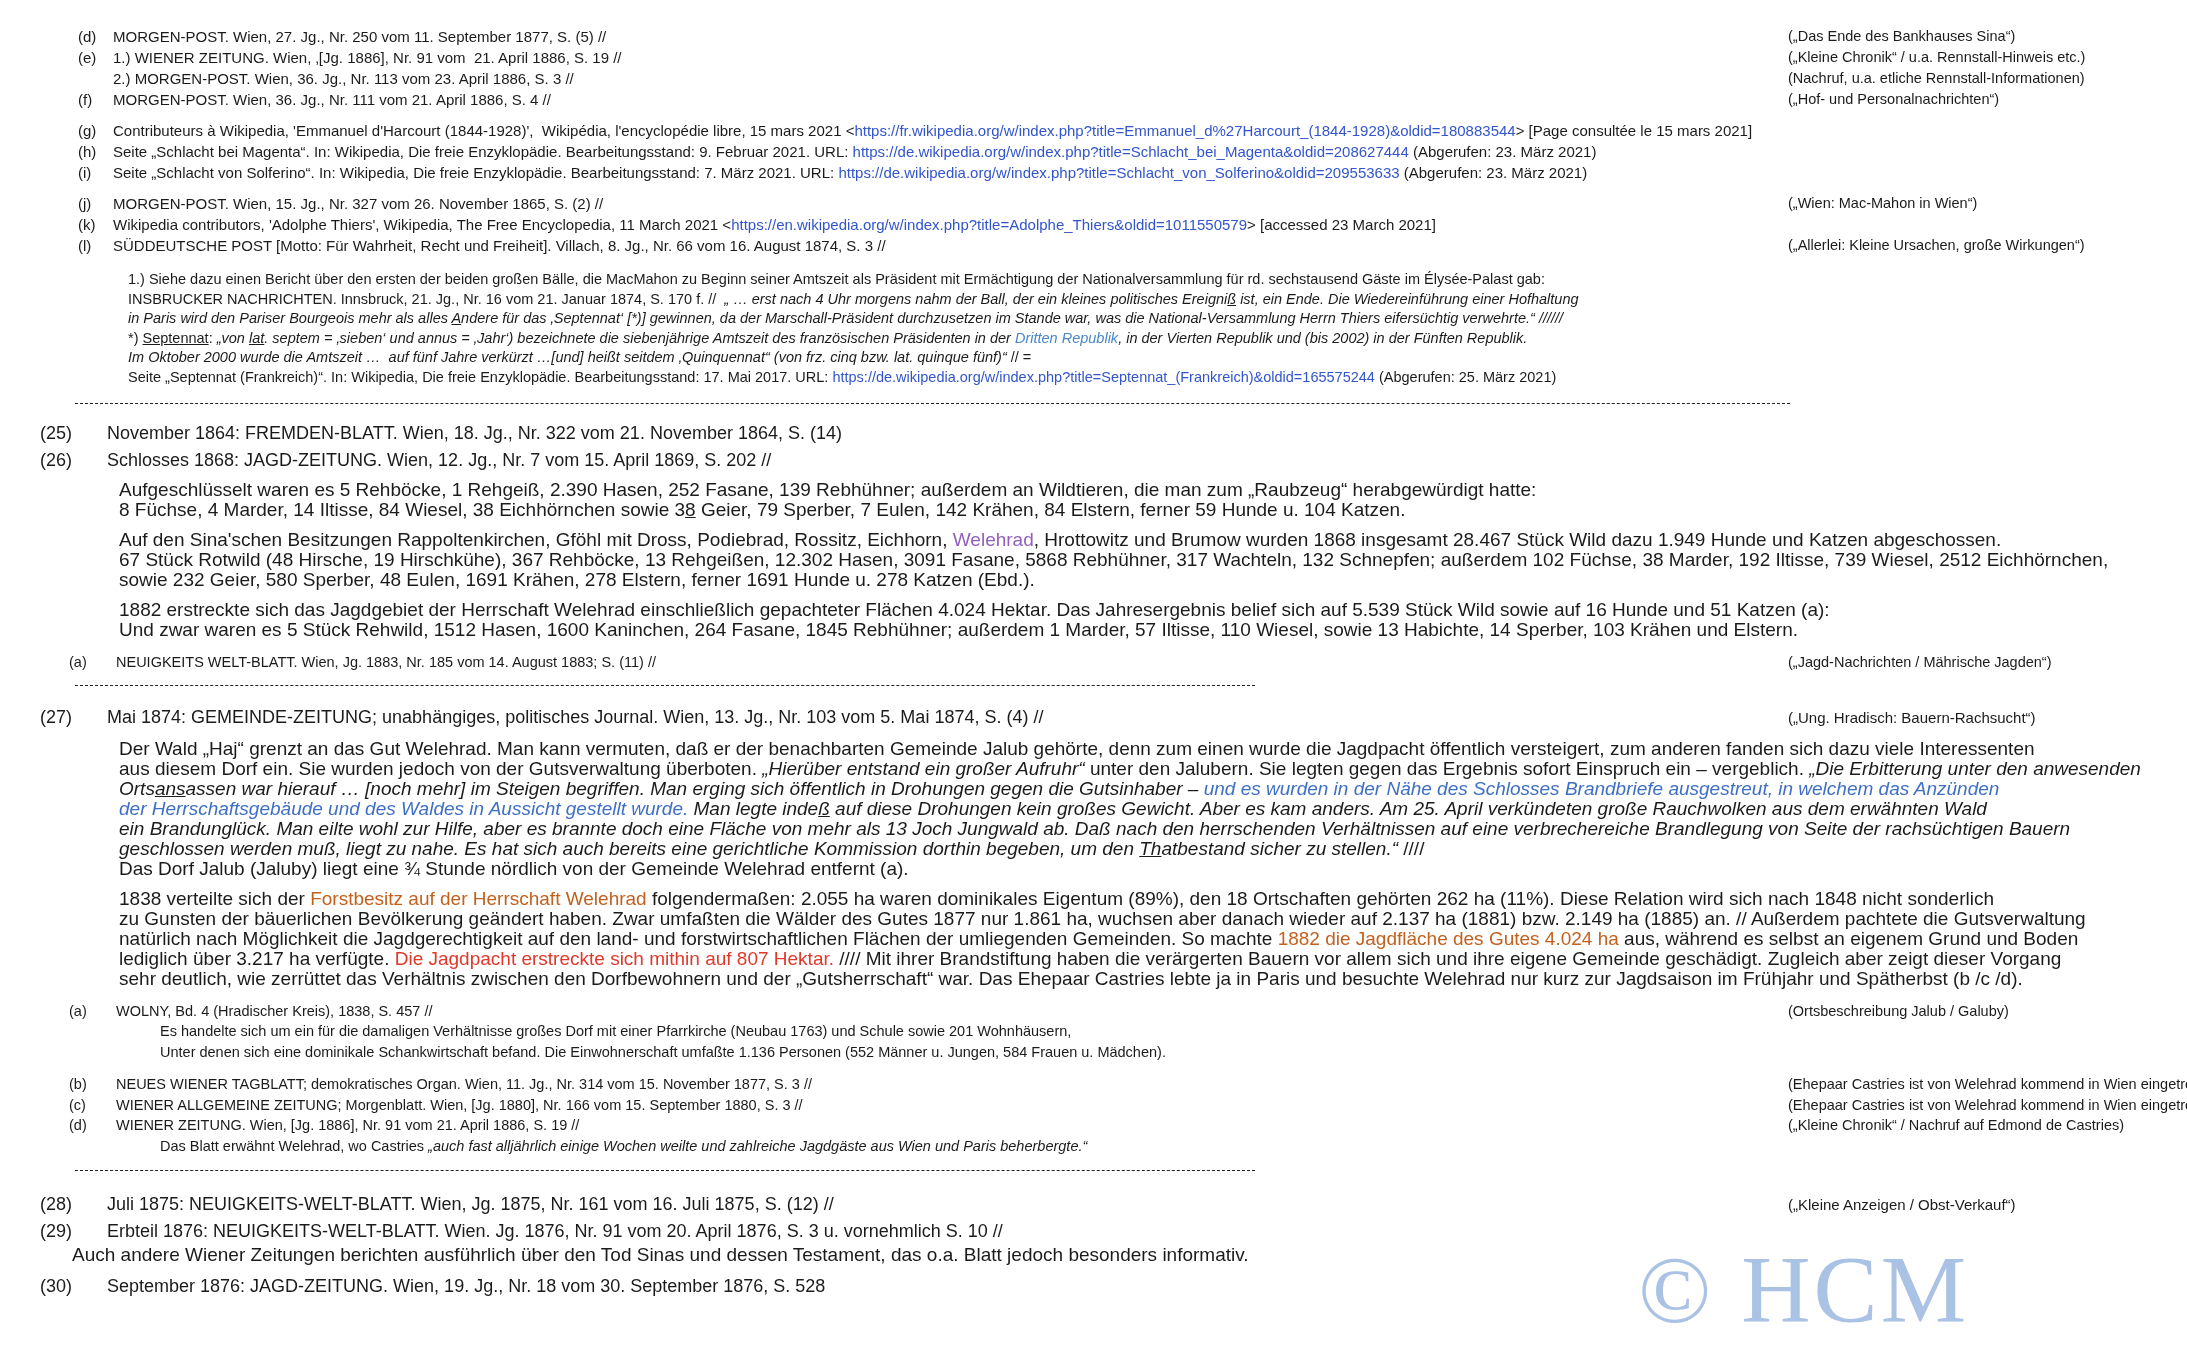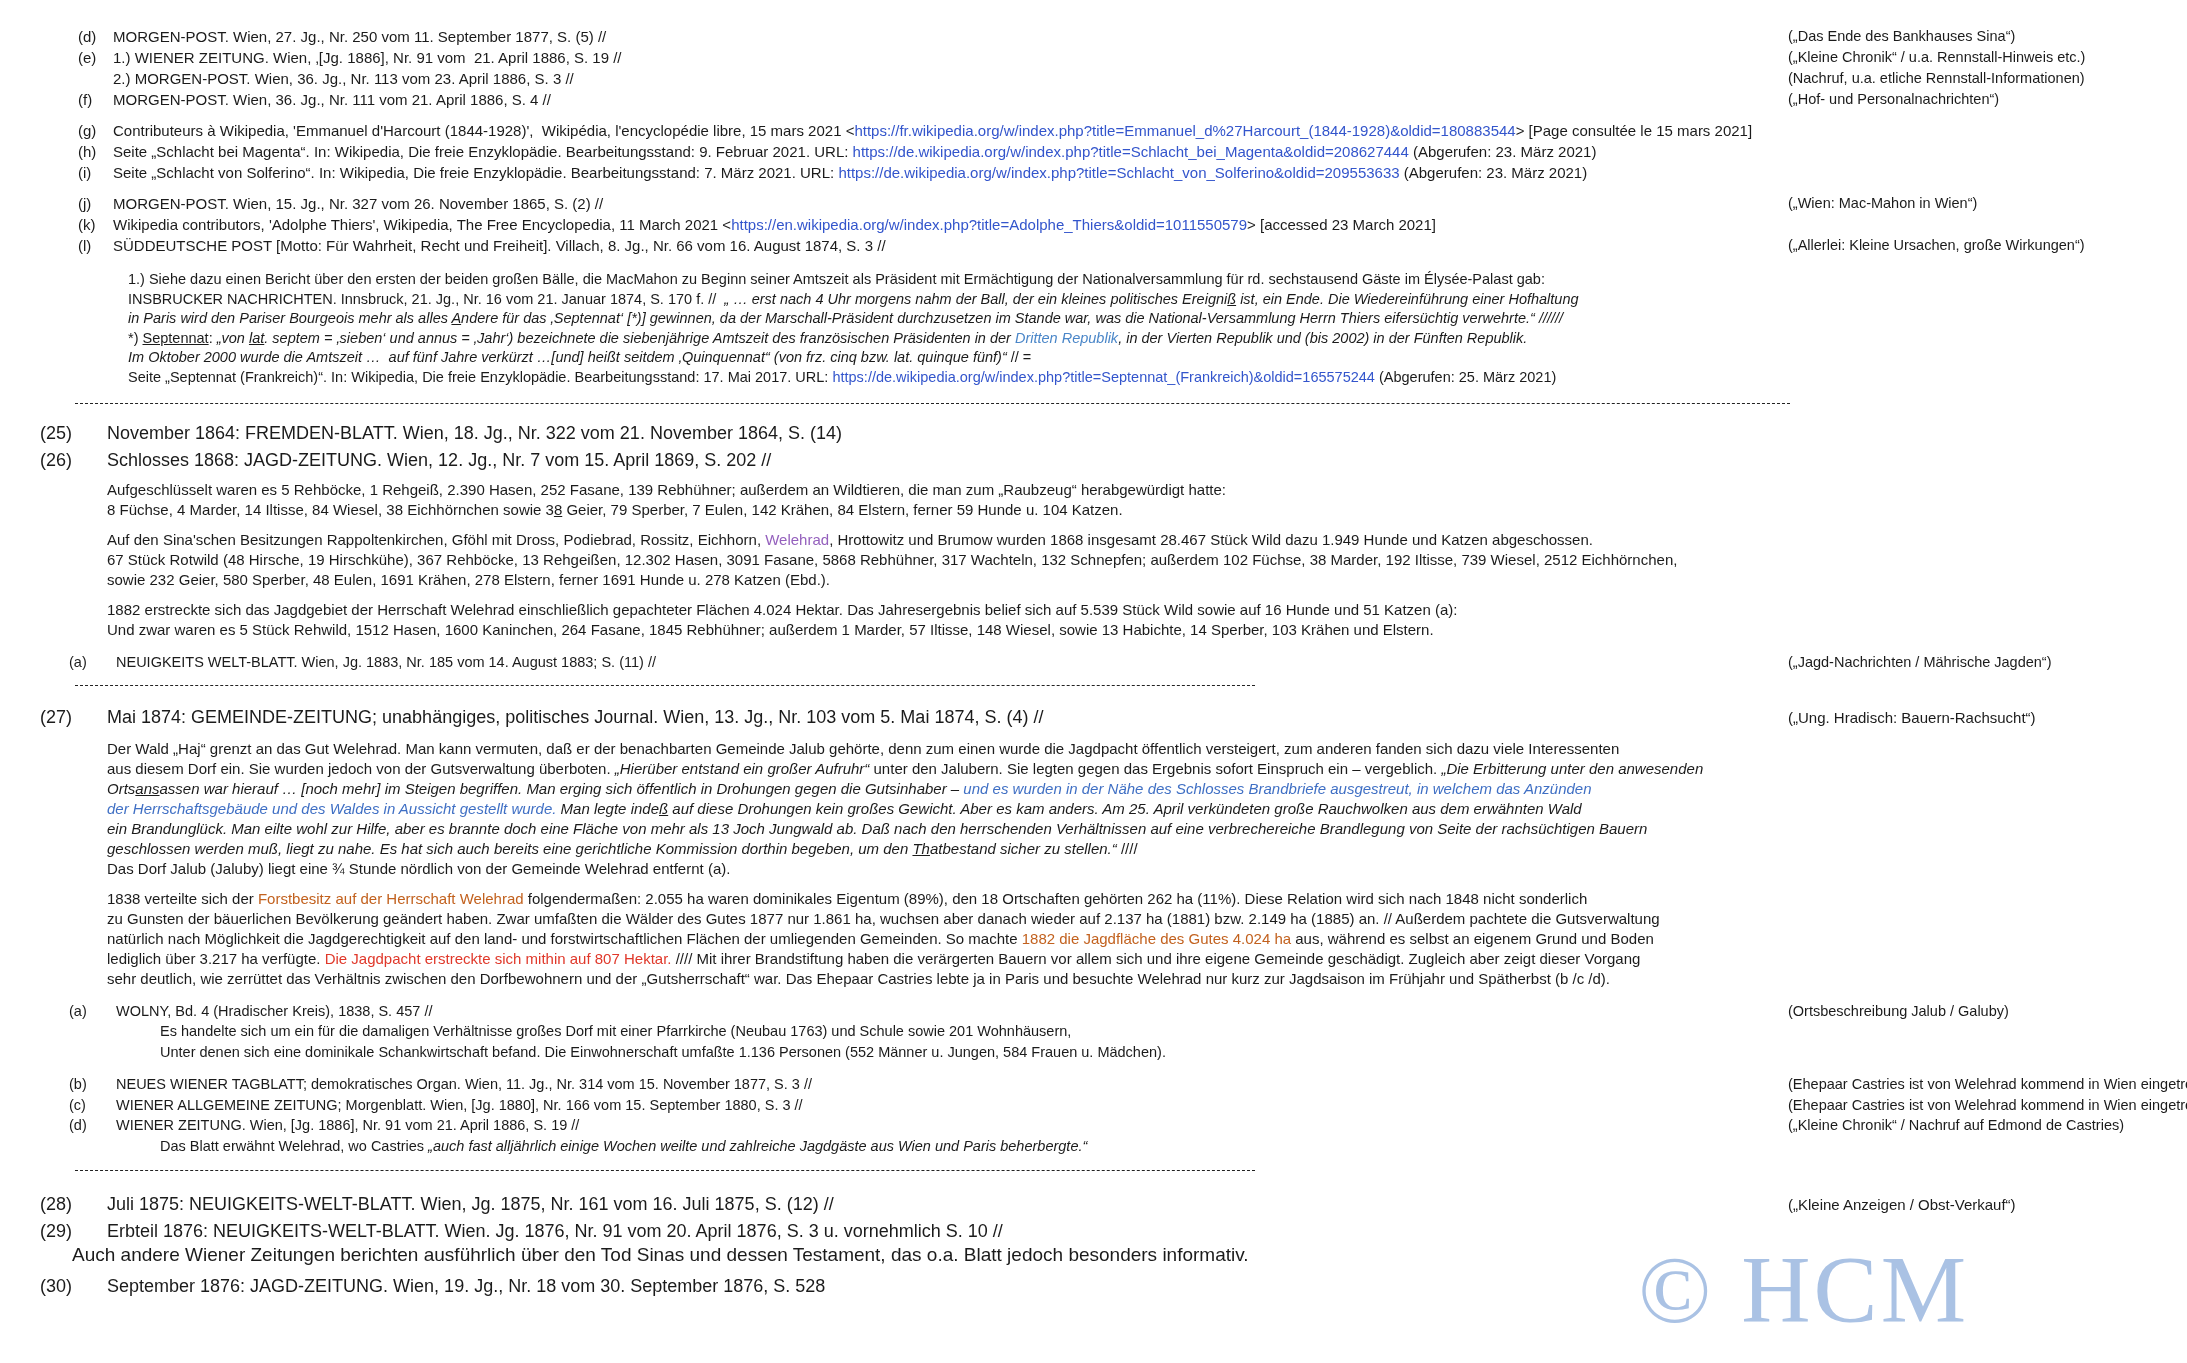--- a/index.html
+++ b/index.html
@@ -9,21 +9,21 @@
     font-family:"Liberation Sans", sans-serif;
   }
   #doc { position:absolute; inset:0; padding-top:26px; }
   .row { position:relative; white-space:pre; }
   .lbl { display:inline-block; }
   .ref    { padding-left:78px;  font-size:15px;   line-height:21px; }
   .ref .lbl { width:35px; }
   .fn     { padding-left:128px; font-size:14.5px; line-height:19.5px; }
   .num    { padding-left:40px;  font-size:18px;   line-height:27px; }
   .num .lbl { width:67px; }
-  .para   { padding-left:107px; font-size:15px;   line-height:20px; }
+  .para   { padding-left:107px; font-size:19px;   line-height:20px;margin-left:12px; }
   .sub    { padding-left:69px; font-size:14.5px; line-height:20.5px; }
   .sub .lbl { width:47px; }
   .subline{ padding-left:160px; font-size:14.5px; line-height:20.5px; }
   .numsub { padding-left:72px; font-size:19px; line-height:20px; }
   .note { position:absolute; left:1788px; top:0; font-size:14.5px; color:#1b1b1b; font-weight:normal; }
   .num .note { font-size:15px; }
   .sep-full, .sep-short { height:0; border-bottom:1.5px dashed var(--separator,#222); margin-left:75px; }
   .sep-full  { width:1715px; }
   .sep-short { width:1180px; }
   .gap { width:100%; }
@@ -75,21 +75,21 @@
     <div class="row num"><span class="lbl">(26)</span><span class="txt"><span class="">Schlosses 1868: </span><span class="b">JAGD-ZEITUNG</span><span class="">. Wien, 12. Jg., Nr. 7 vom 15. April 1869, S. 202 //</span></span></div>
     <div class="gap" style="height: 6px;"></div>
     <div class="row para"><span class="txt"><span class="">Aufgeschlüsselt waren es 5 Rehböcke, 1 Rehgeiß, 2.390 Hasen, 252 Fasane, 139 Rebhühner; außerdem an Wildtieren, die man zum „Raubzeug“ herabgewürdigt hatte:</span></span></div>
     <div class="row para"><span class="txt"><span class="">8 Füchse, 4 Marder, 14 Iltisse, 84 Wiesel, 38 Eichhörnchen sowie 3</span><span class="u">8</span><span class=""> Geier, 79 Sperber, 7 Eulen, 142 Krähen, 84 Elstern, ferner 59 Hunde u. 104 Katzen.</span></span></div>
     <div class="gap" style="height: 10px;"></div>
     <div class="row para"><span class="txt"><span class="">Auf den Sina'schen Besitzungen Rappoltenkirchen, Gföhl mit Dross, Podiebrad, Rossitz, Eichhorn, </span><a class="vk">Welehrad</a><span class="">, Hrottowitz und Brumow wurden 1868 insgesamt 28.467 Stück Wild dazu 1.949 Hunde und Katzen abgeschossen.</span></span></div>
     <div class="row para"><span class="txt"><span class="">67 Stück Rotwild (48 Hirsche, 19 Hirschkühe), 367 Rehböcke, 13 Rehgeißen, 12.302 Hasen, 3091 Fasane, 5868 Rebhühner, 317 Wachteln, 132 Schnepfen; außerdem 102 Füchse, 38 Marder, 192 Iltisse, 739 Wiesel, 2512 Eichhörnchen,</span></span></div>
     <div class="row para"><span class="txt"><span class="">sowie 232 Geier, 580 Sperber, 48 Eulen, 1691 Krähen, 278 Elstern, ferner 1691 Hunde u. 278 Katzen (Ebd.).</span></span></div>
     <div class="gap" style="height: 10px;"></div>
     <div class="row para"><span class="txt"><span class="">1882 erstreckte sich das Jagdgebiet der Herrschaft Welehrad einschließlich gepachteter Flächen 4.024 Hektar. Das Jahresergebnis belief sich auf 5.539 Stück Wild sowie auf 16 Hunde und 51 Katzen (a):</span></span></div>
-    <div class="row para"><span class="txt"><span class="">Und zwar waren es 5 Stück Rehwild, 1512 Hasen, 1600 Kaninchen, 264 Fasane, 1845 Rebhühner; außerdem 1 Marder, 57 Iltisse, 148 Wiesel, sowie 13 Habichte, 14 Sperber, 103 Krähen und Elstern.</span></span></div>
+    <div class="row para"><span class="txt"><span class="">Und zwar waren es 5 Stück Rehwild, 1512 Hasen, 1600 Kaninchen, 264 Fasane, 1845 Rebhühner; außerdem 1 Marder, 57 Iltisse, 110 Wiesel, sowie 13 Habichte, 14 Sperber, 103 Krähen und Elstern.</span></span></div>
     <div class="gap" style="height: 12px;"></div>
     <div class="row sub"><span class="lbl">(a)</span><span class="txt"><span class="">NEUIGKEITS WELT-BLATT. Wien, Jg. 1883, Nr. 185 vom 14. August 1883; S. (11) //</span></span><span class="note">(„Jagd-Nachrichten / Mährische Jagden“)</span></div>
     <div class="gap" style="height: 12px;"></div>
     <div class="row sep-short"></div>
     <div class="gap" style="height: 18px;"></div>
     <div class="row num"><span class="lbl">(27)</span><span class="txt"><span class="">Mai 1874: </span><span class="b">GEMEINDE-ZEITUNG</span><span class="">; unabhängiges, politisches Journal. Wien, 13. Jg., Nr. 103 vom 5. Mai 1874, S. (4) //</span></span><span class="note">(„Ung. Hradisch: Bauern-Rachsucht“)</span></div>
     <div class="gap" style="height: 8px;"></div>
     <div class="row para"><span class="txt"><span class="">Der Wald „Haj“ grenzt an das Gut Welehrad. Man kann vermuten, daß er der benachbarten Gemeinde Jalub gehörte, denn zum einen wurde die Jagdpacht öffentlich versteigert, zum anderen fanden sich dazu viele Interessenten</span></span></div>
     <div class="row para"><span class="txt"><span class="">aus diesem Dorf ein. Sie wurden jedoch von der Gutsverwaltung überboten. </span><span class="i">„Hierüber entstand ein großer Aufruhr“</span><span class=""> unter den Jalubern. Sie legten gegen das Ergebnis sofort Einspruch ein – vergeblich. </span><span class="i">„Die Erbitterung unter den anwesenden</span></span></div>
     <div class="row para"><span class="txt"><span class="i">Orts</span><span class="iu">ans</span><span class="i">assen war hierauf … [noch mehr] im Steigen begriffen. Man erging sich öffentlich in Drohungen gegen die Gutsinhaber </span><span class="b">– </span><span class="bi">und es wurden in der Nähe des Schlosses Brandbriefe ausgestreut, in welchem das Anzünden</span></span></div>

